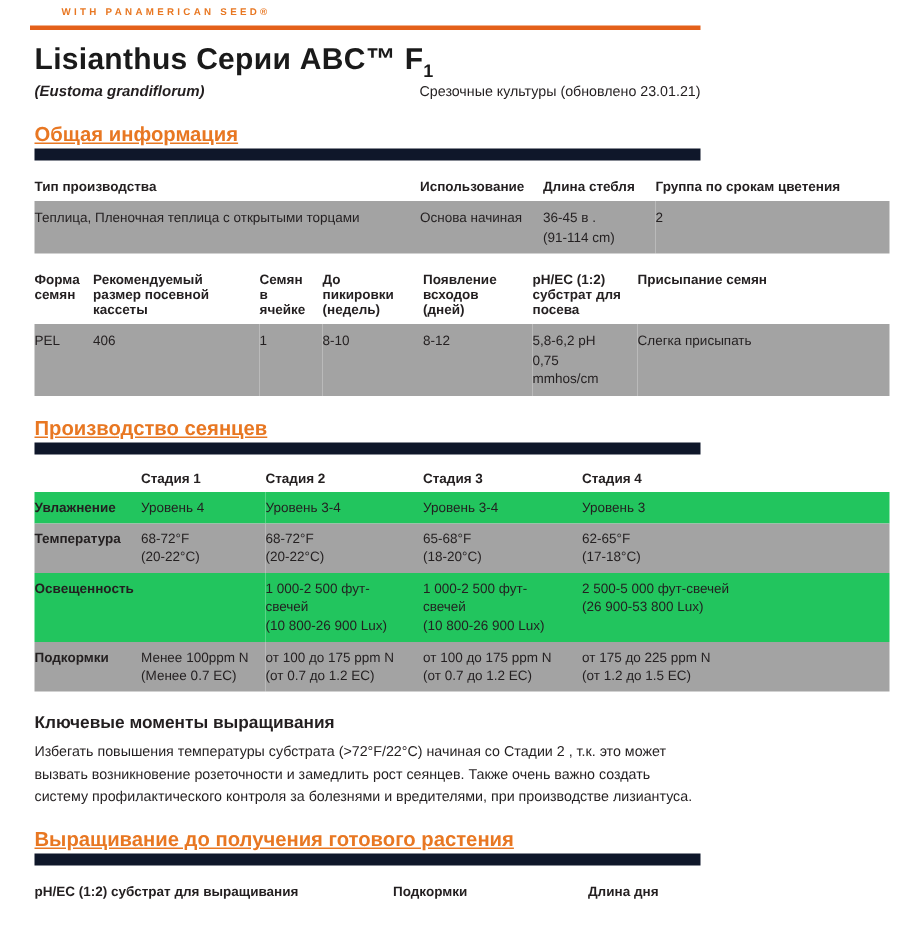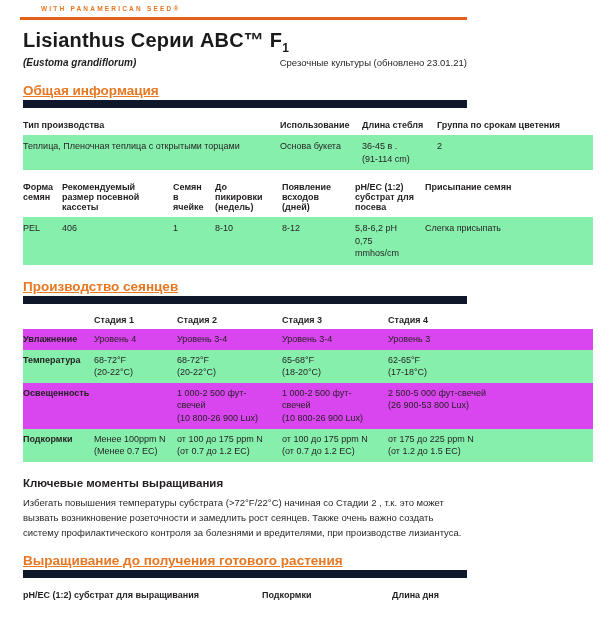--- a/index.html
+++ b/index.html
@@ -41,22 +41,22 @@
   p.body-text { font-size:9.5px; line-height:1.6; margin-top:6px; text-align:left; }
 
   
   table { width:100%; border-collapse:collapse; table-layout:fixed; }
   th, td {
     font-size:9px; text-align:left; vertical-align:top;
     white-space:pre-line; padding-right:8px;
   }
   th { font-weight:bold; padding-top:12px; padding-bottom:5px;margin-top:42px; }
   td { padding-top:5px; padding-bottom:5px; line-height:1.4; }
-  tr.peach td { background:#86efac; }
-  tr.plain td { background:#d946ef; }
+  tr.peach td { background:#a3a3a3; }
+  tr.plain td { background:#22c55e; }
   td.rowlabel, th.rowlabel { font-weight:bold; }
   table.stages th { padding-top:11px; padding-bottom:4px; }
   table.stages td { padding-top:4px; padding-bottom:4px; }
 
   
   .t-general col.c1{width:257px;} .t-general col.c2{width:82px;} .t-general col.c3{width:75px;} .t-general col.c4{width:156px;}
   .t-germ col.c1{width:39px;} .t-germ col.c2{width:111px;} .t-germ col.c3{width:42px;} .t-germ col.c4{width:67px;}
   .t-germ col.c5{width:73px;} .t-germ col.c6{width:70px;} .t-germ col.c7{width:168px;}
   .t-stages col.c0{width:71px;} .t-stages col.c1{width:83px;} .t-stages col.c2{width:105px;} .t-stages col.c3{width:106px;} .t-stages col.c4{width:205px;}
   .t-finish col.c1{width:239px;} .t-finish col.c2{width:130px;} .t-finish col.c3{width:201px;}
@@ -86,21 +86,21 @@
       </colgroup>
     <tbody>
         <tr>
       <th>Тип производства</th>
       <th>Использование</th>
       <th>Длина стебля</th>
       <th>Группа по срокам цветения</th>
     </tr>
     <tr class="peach">
       <td>Теплица, Пленочная теплица с открытыми торцами</td>
-      <td>Основа букета</td>
+      <td>Основа начиная</td>
       <td>36-45 в .
 (91-114 cm)</td>
       <td>2</td>
     </tr>
   </tbody>
     </table>
 
   <table class="t-germ">
     <colgroup>
         <col class="c1">

